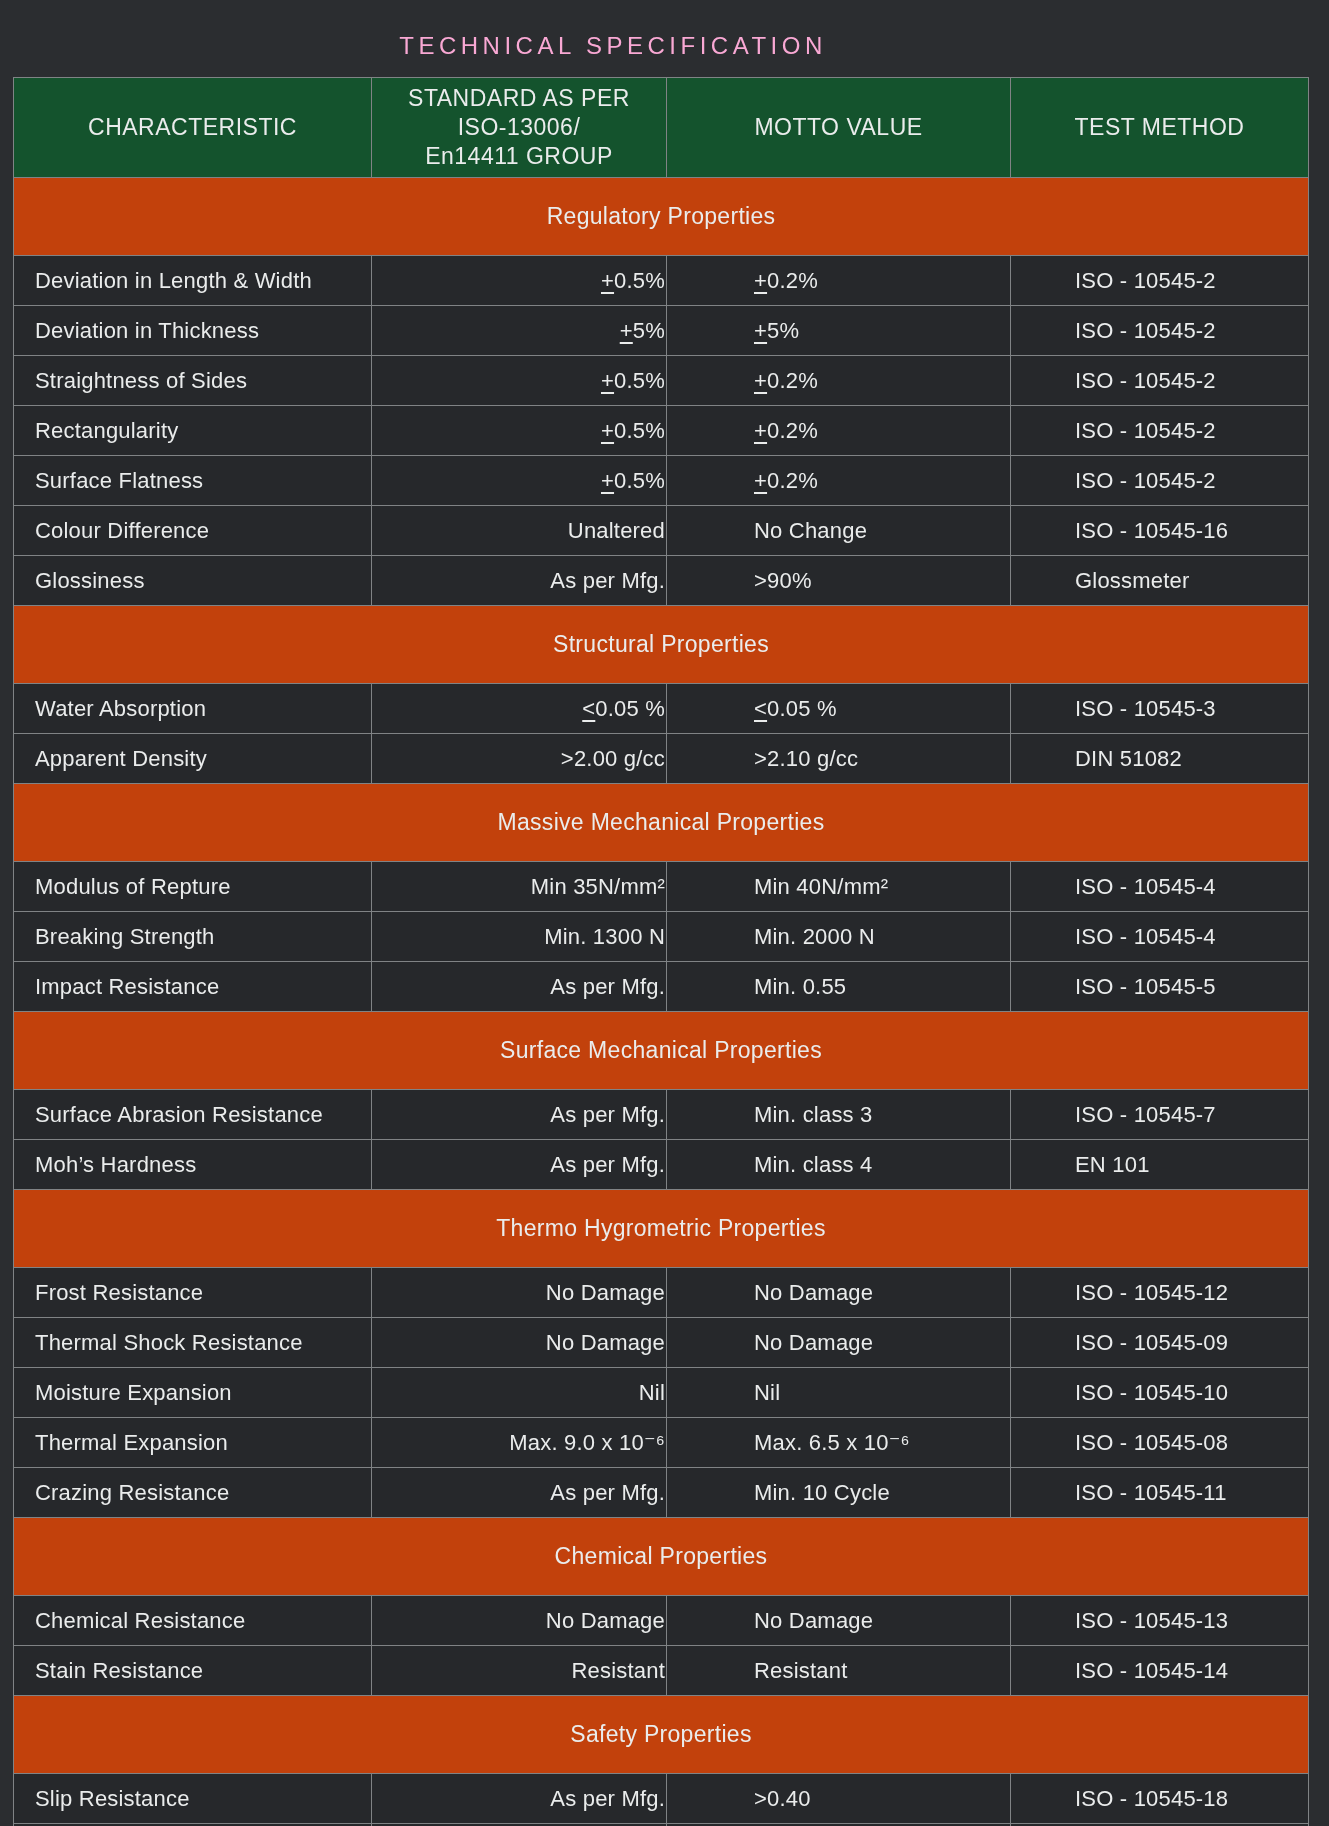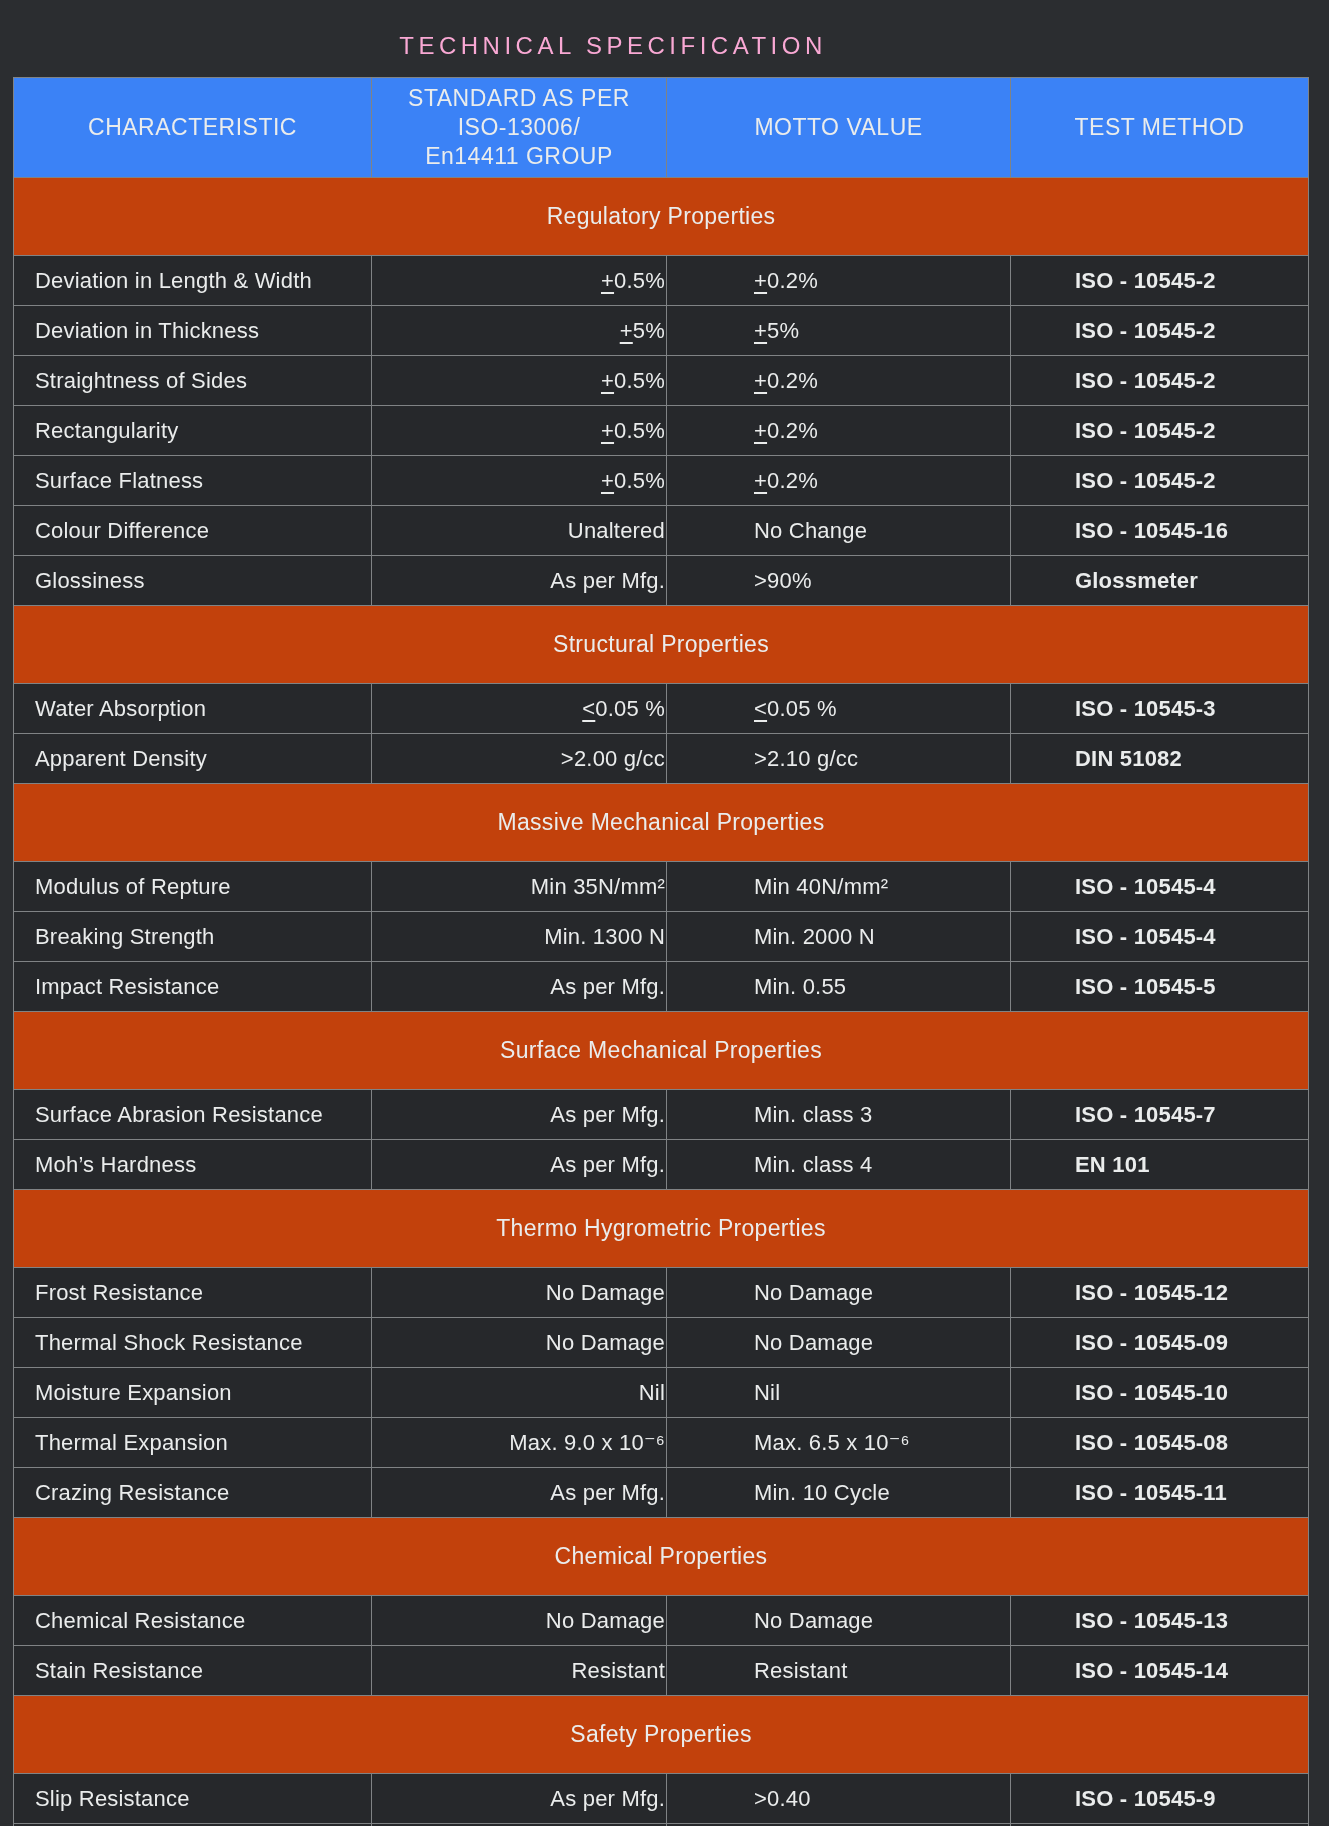--- a/index.html
+++ b/index.html
@@ -31,21 +31,21 @@
     background:#2A2C2F;
   }
   table.spec th, table.spec td{
     border:1px solid #808385;
     vertical-align:middle;
     font-weight:normal;
     overflow:hidden;
   }
   table.spec th{
     height:97px;
-    background:#3b82f6;
+    background:#14532d;
     font-size:23px;
     text-align:center;
     white-space:pre-line;
     letter-spacing:0.5px;
     line-height:1.25;
   }
   td.section-heading{
     height:75px;
     background:#c2410c;
     text-align:center;
@@ -56,21 +56,21 @@
     height:47px;
     background:#26282B;
     font-size:22px;
     text-align:left;
     line-height:1;
     letter-spacing:0.2px;
   }
   td.cell.c0{padding-left:21px;}
   td.cell.c1{padding-left:60px;text-align:right;}
   td.cell.c2{padding-left:87px;}
-  td.cell.c3{padding-left:64px;font-weight:bold;}
+  td.cell.c3{padding-left:64px;}
   .u{text-decoration:underline;text-underline-offset:4px;}
 </style>
 </head>
 <body>
 
 <h1 class="page-title">TECHNICAL SPECIFICATION</h1>
 
 <table class="spec">
   <colgroup>
     <col style="width:358px">
@@ -233,21 +233,21 @@
         <td class="cell c2 val">Resistant</td>
         <td class="cell c3">ISO - 10545-14</td>
       </tr>
       <tr>
         <td colspan="4" class="section-heading">Safety Properties</td>
       </tr>
       <tr>
         <td class="cell c0">Slip Resistance</td>
         <td class="cell c1 val">As per Mfg.</td>
         <td class="cell c2 val">&gt;0.40</td>
-        <td class="cell c3">ISO - 10545-9</td>
+        <td class="cell c3">ISO - 10545-18</td>
       </tr>
       <tr>
         <td class="cell c0">Fire Resistance</td>
         <td class="cell c1 val">As per Mfg.</td>
         <td class="cell c2 val">Fire Proof</td>
         <td class="cell c3">N.A.</td>
       </tr>
     </tbody>
 </table>
 

